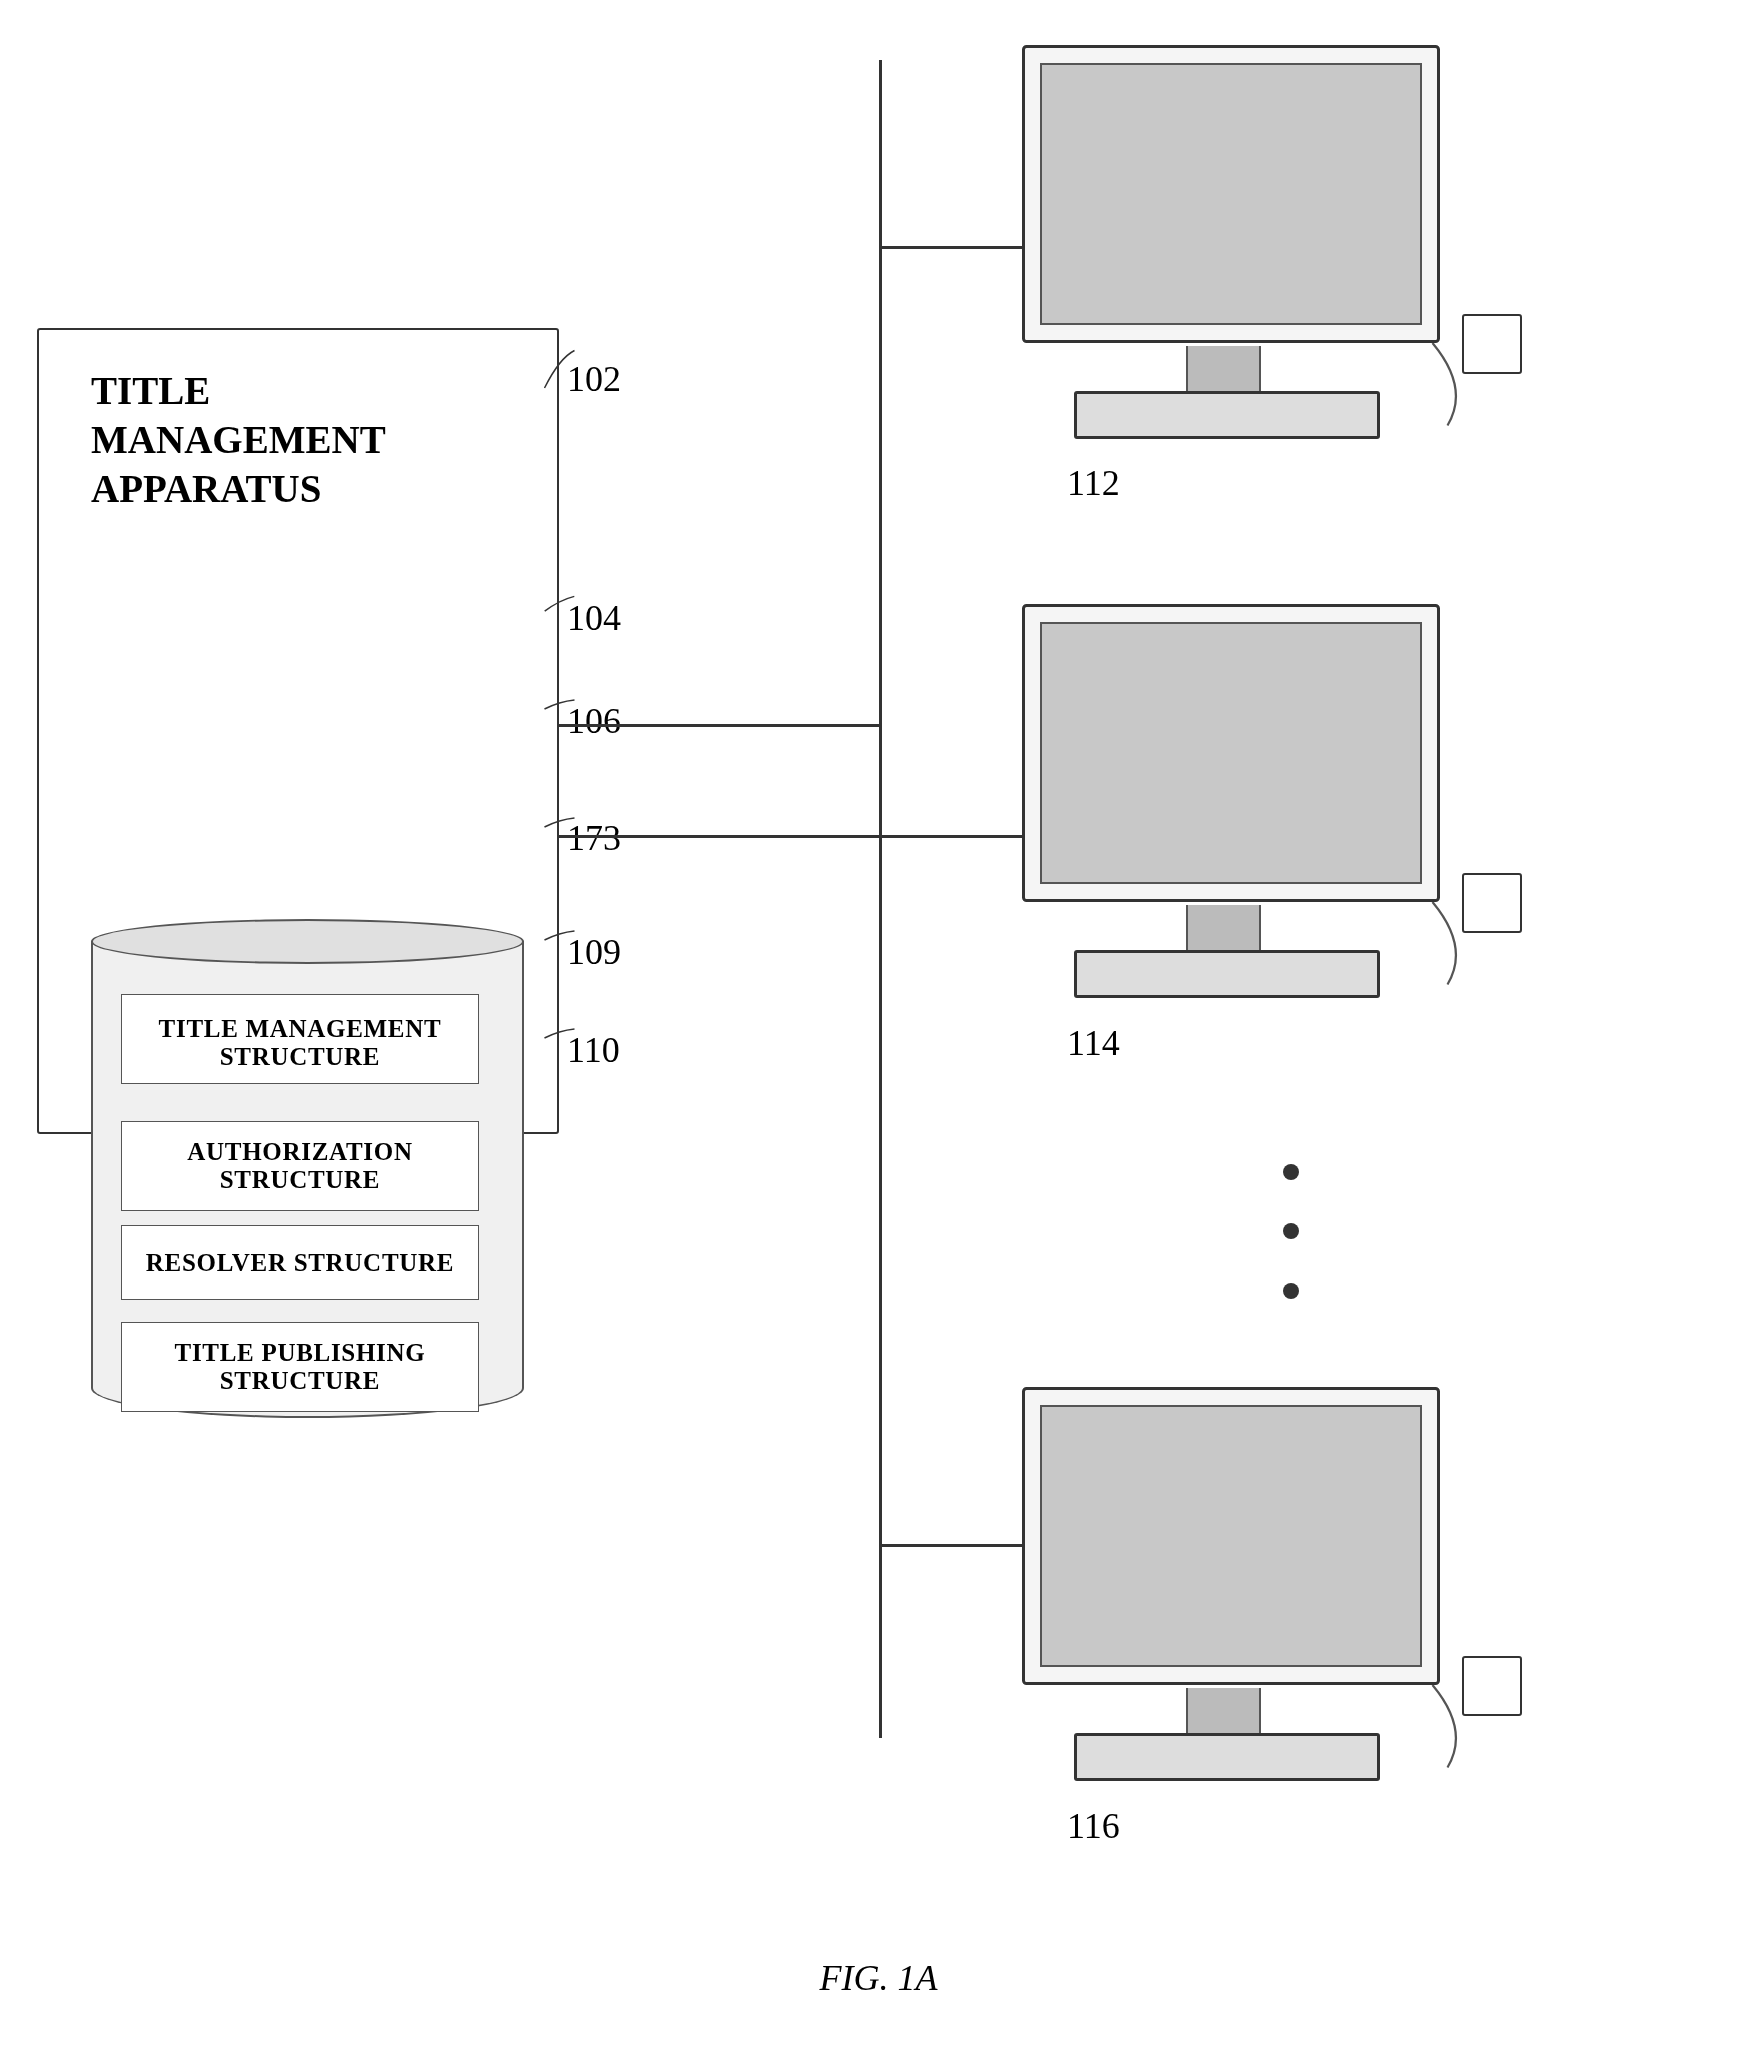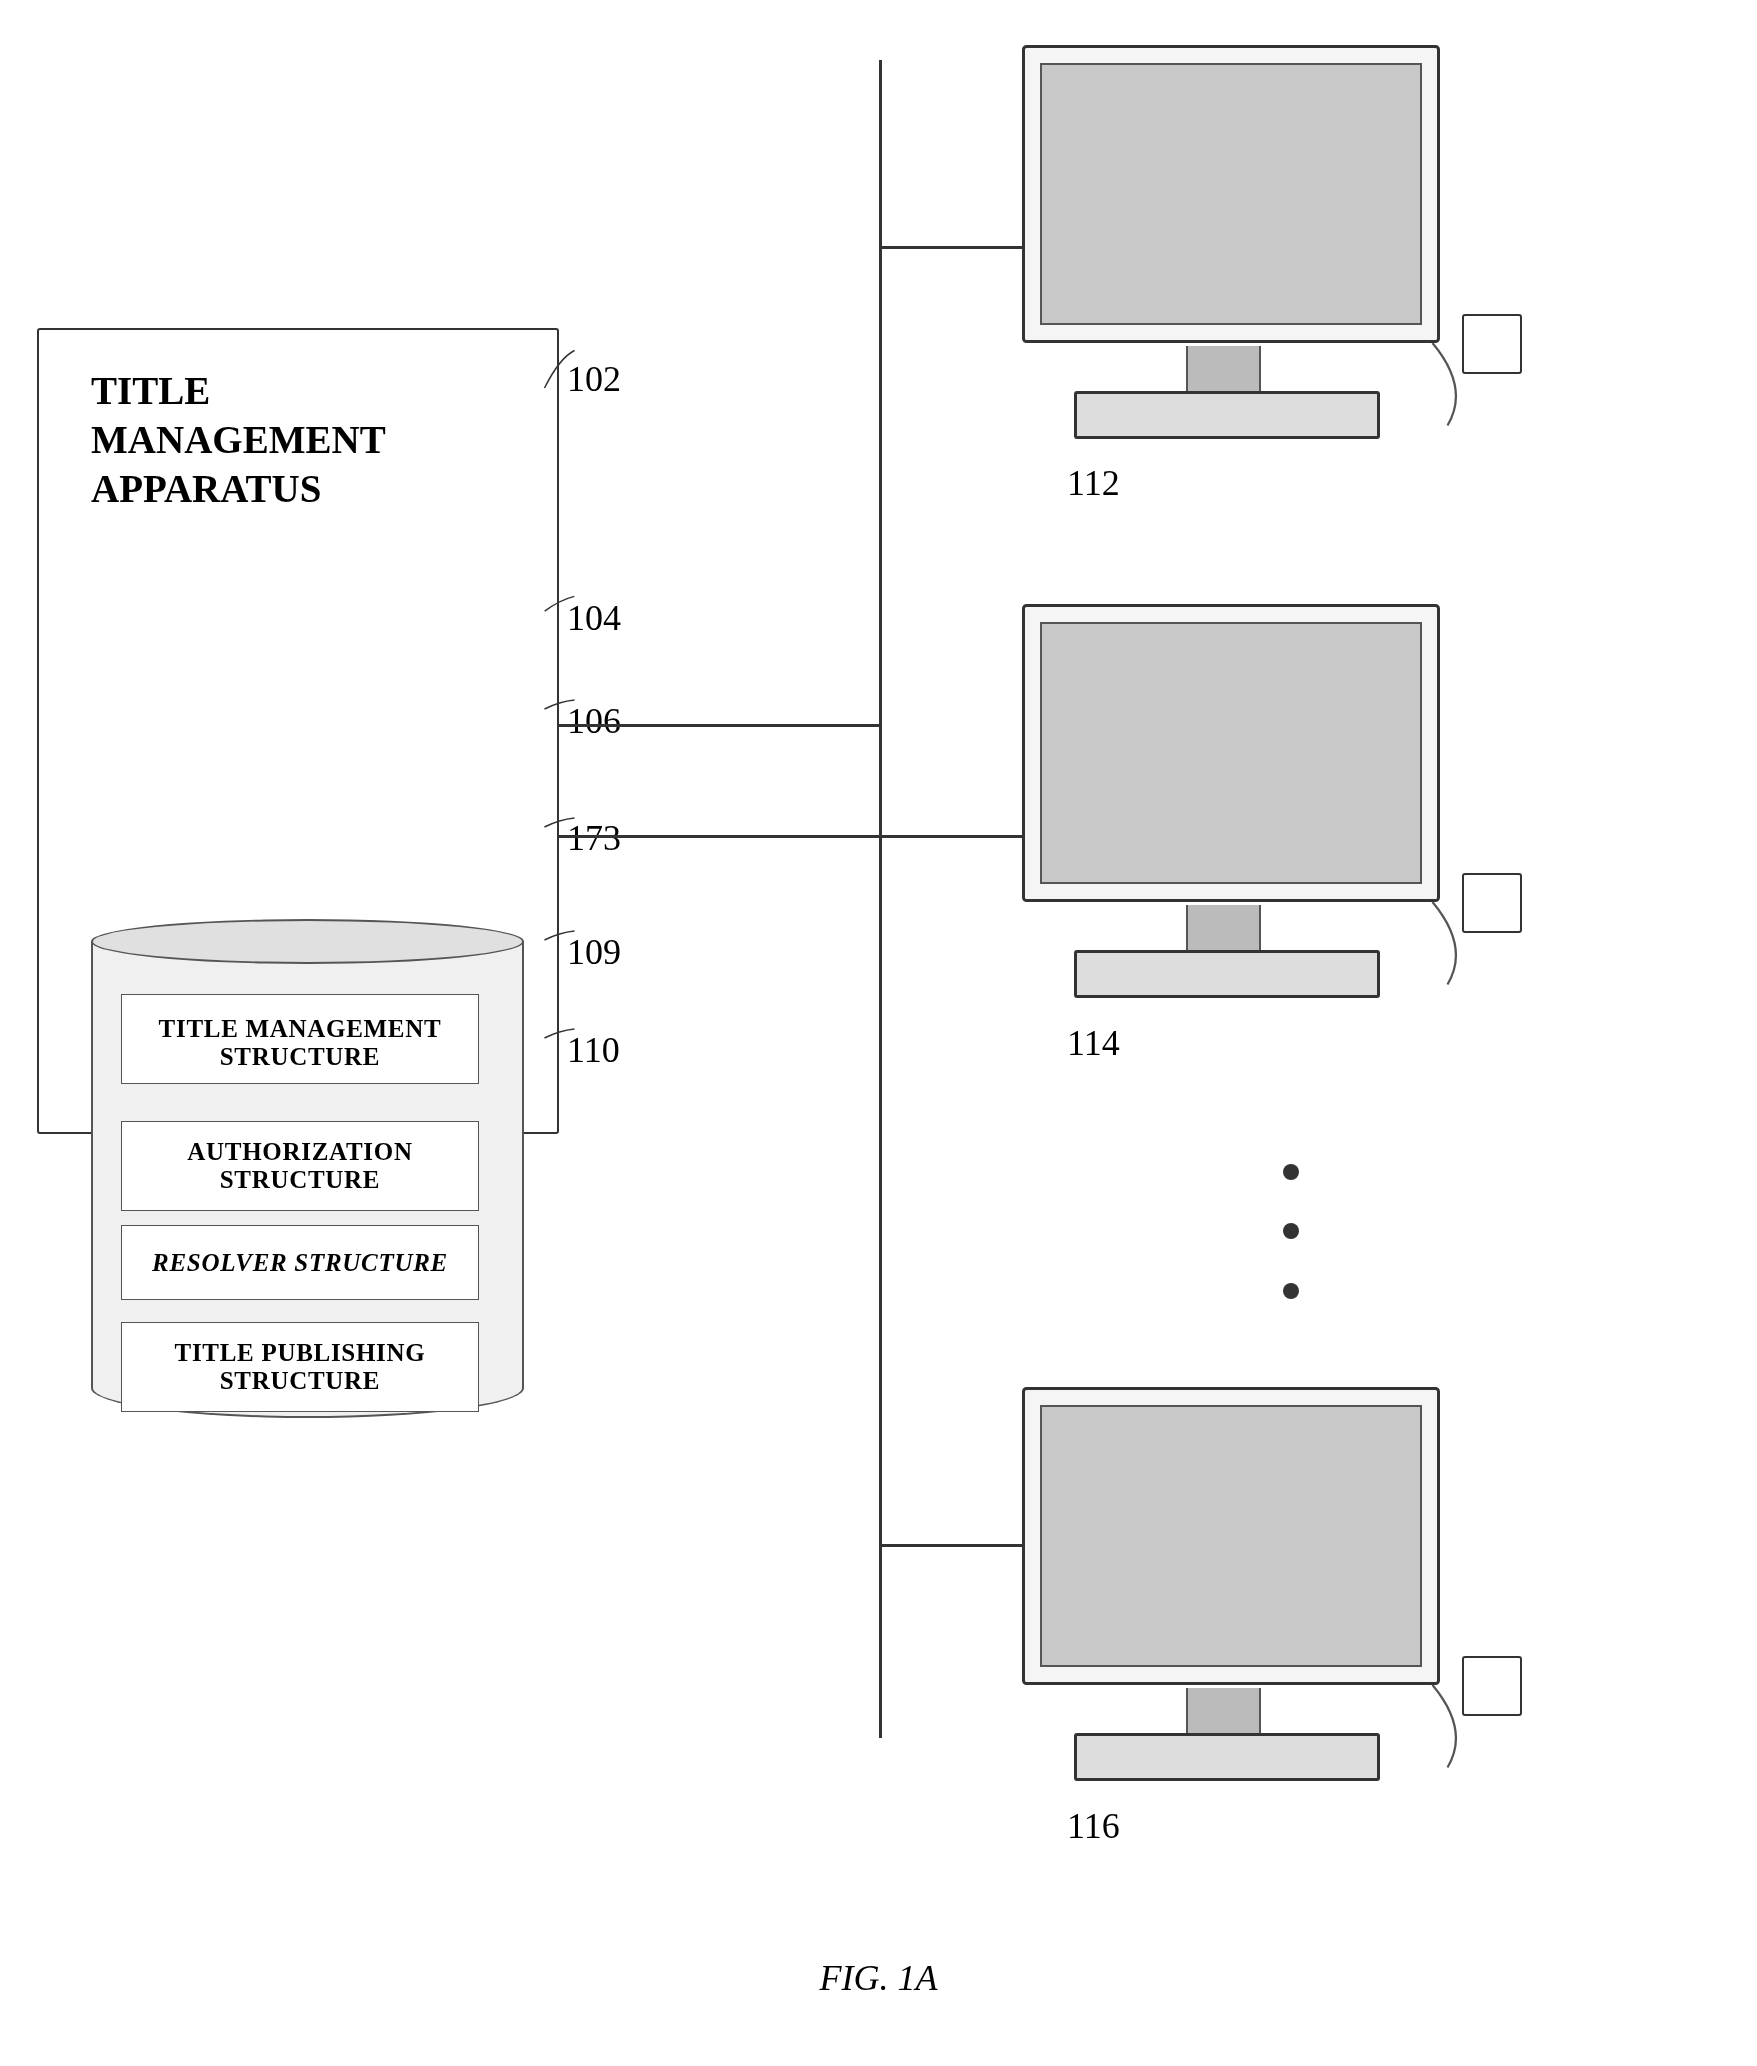--- a/index.html
+++ b/index.html
@@ -80,21 +80,21 @@
 
     .struct-box-text {
       font-size: 25px;
       font-weight: bold;
       text-align: center;
       letter-spacing: 0.7px;
     }
 
     .struct-box-1 { top: 75px; height: 90px; align-items: flex-end; }
     .struct-box-2 { top: 190px; height: 90px; margin-top: 12px; }
-    .struct-box-3 { top: 306px; height: 75px; font-style: italic; }
+    .struct-box-3 { top: 306px; height: 75px; }
     .struct-box-4 { top: 403px; height: 90px; }
 
     
     .ref-label {
       position: absolute;
       font-size: 36px;
       font-family: 'Times New Roman', Times, serif;
     }
 
     

